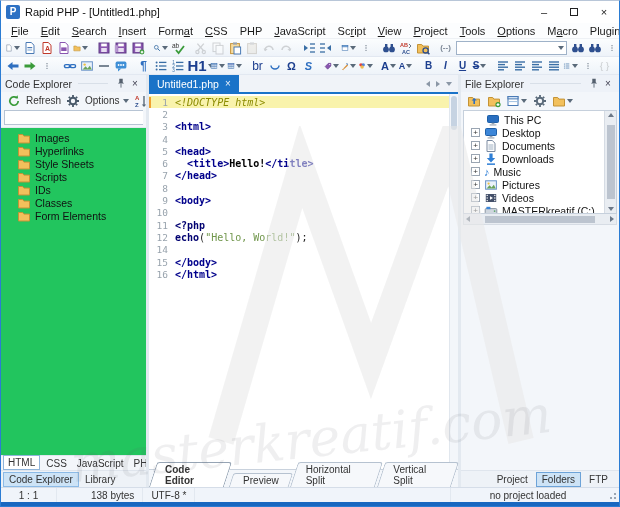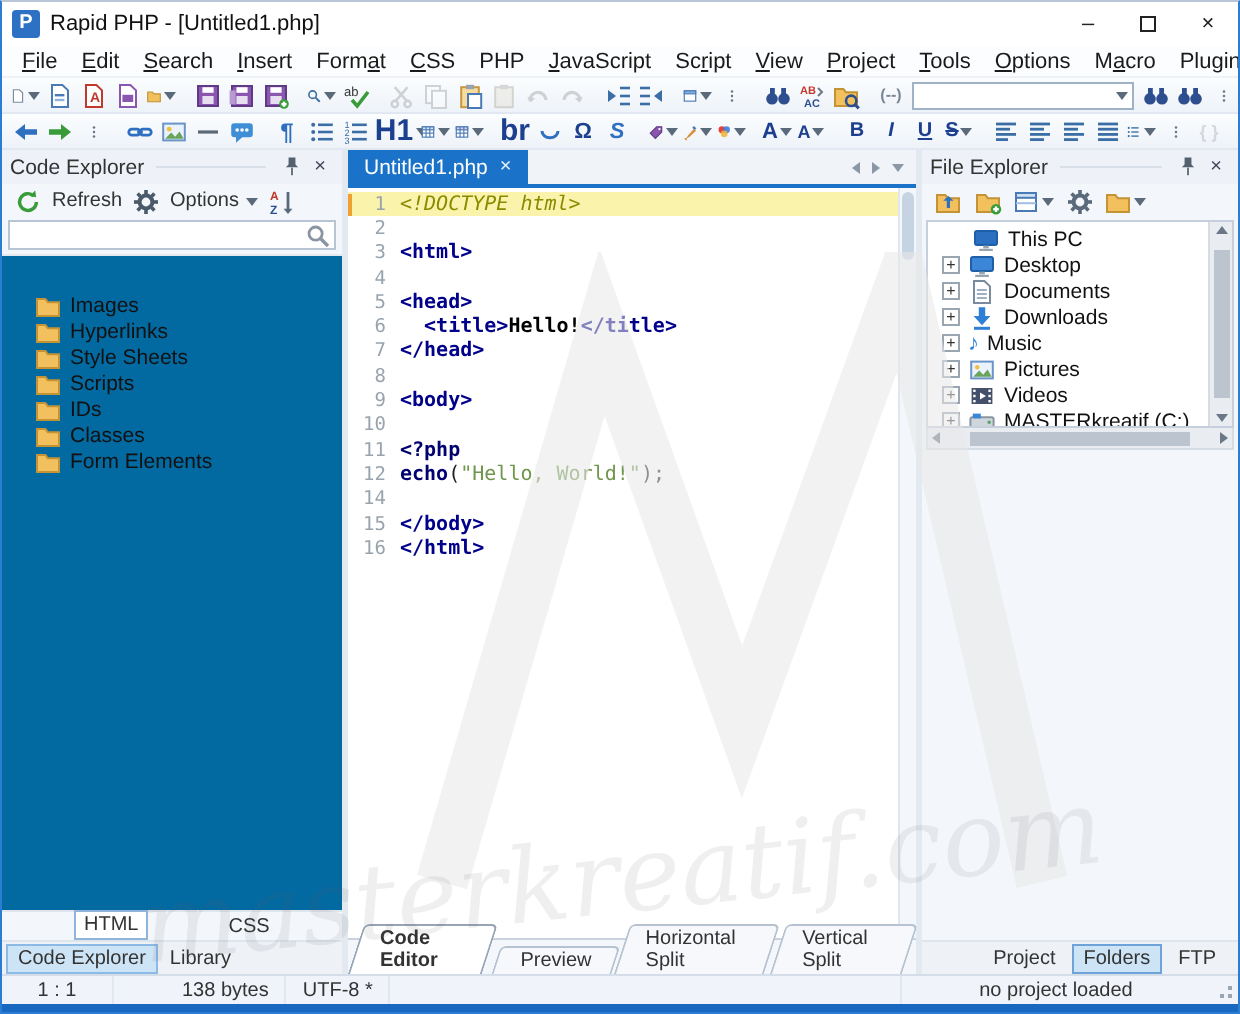--- a/index.html
+++ b/index.html
@@ -33,40 +33,40 @@
   .caret{ width:0; height:0; border-left:3px solid transparent; border-right:3px solid transparent;
     border-top:4px solid #5a6possible; border-top:4px solid #5a6a7a; margin-left:1px; }
   .tcombo{ display:flex; align-items:center; border:1px solid #9fb2c8; background:#fff;
     height:14px; margin:0 2px; padding-right:2px; }
   .tcombo input{ width:100px; height:12px; border:none; outline:none; font-size:10px; padding:0 3px; }
   .glyphtxt{ font-weight:bold; font-size:9px; color:#1d3f8f; }
   
   .main{ flex:1 1 auto; display:flex; min-height:0; position:relative; background:#f3f6fa; }
   .vsplitter{ width:3px; background:#e3e9f0; flex:0 0 auto; }
   .panel{ background:#f3f6fa; display:flex; flex-direction:column; min-height:0; }
-  .panel.left{ width:170px; flex:0 0 auto; }
+  .panel.left{ width:145px; flex:0 0 auto; }
   .panel.right{ width:158px; flex:0 0 auto; }
   .phead{ height:17px; display:flex; align-items:center; padding:0 4px; font-size:10.5px;
     color:#333; background:#eef2f8; }
   .phead .ptitle{ flex:0 0 auto; }
   .phead .grip{ flex:1 1 auto; height:3px; margin:0 6px;
     background:linear-gradient(#d8dfe8,#d8dfe8) center/100% 1px no-repeat; }
   .phicon{ width:14px; display:flex; justify-content:center; color:#445; font-size:10px; }
   
   .cetools{ height:17px; display:flex; align-items:center; gap:3px; padding:0 4px;
     font-size:10px; color:#333; background:#f3f6fa; }
   .cetools .lbl{ margin-left:1px; }
   .cesearch{ margin:1px 3px 2px 3px; height:15px; border:1px solid #b7c4d4; background:#fff;
     display:flex; align-items:center; }
   .cesearch input{ flex:1; border:none; outline:none; height:13px; font-size:10px; padding:0 3px; }
-  .cetree{ flex:1 1 auto; background:#0369a1; border-top:1px solid #e4e9f0; overflow:hidden; padding-top:18px; }
+  .cetree{ flex:1 1 auto; background:#22c55e; border-top:1px solid #e4e9f0; overflow:hidden; padding-top:3px; }
   .trow{ height:13px; display:flex; align-items:center; gap:4px; padding-left:16px; font-size:10.5px; color:#111; }
   .langtabs{ height:15px; display:flex; align-items:flex-end; gap:2px; padding:0 2px;
     background:#f3f6fa; border-top:1px solid #dfe5ed; font-size:10px; color:#333; }
-  .ltab{ padding:1px 4px;margin-left:34px; }
+  .ltab{ padding:1px 4px; }
   .ltab.active{ background:#fff; border:1px solid #8fb4da; }
   .ptabs{ height:17px; display:flex; align-items:center; gap:1px; padding:1px 2px;
     background:#eef2f7; border-top:1px solid #dfe5ed; font-size:10px; color:#333; }
   .ptab{ padding:1px 5px; }
   .ptab.active{ background:#cde3f6; border:1px solid #8cbae6; }
   
   .edcol{ flex:1 1 auto; display:flex; flex-direction:column; min-width:0; background:#fff; }
   .tabbar{ height:17px; background:#f0f3f8; display:flex; align-items:center; }
   .edtab{ height:17px; background:#1a73c8; color:#fff; display:flex; align-items:center;
     gap:6px; padding:0 8px; font-size:10.5px; }
@@ -473,21 +473,21 @@
           <rect x="2" y="2.5" width="10" height="9" fill="#fff" stroke="#4a7ab5"></rect>
           <rect x="2" y="2.5" width="10" height="2.6" fill="#d9c8ef" stroke="#4a7ab5"></rect>
           <line x1="5.3" y1="2.5" x2="5.3" y2="11.5" stroke="#4a7ab5"></line>
           <line x1="8.6" y1="2.5" x2="8.6" y2="11.5" stroke="#4a7ab5"></line>
           <line x1="2" y1="8" x2="12" y2="8" stroke="#4a7ab5"></line>
         </svg>
         <span class="caret"></span>
       </div>
       <div class="tsep"></div>
       <div class="tbtn">
-        <span class="glyphtxt" style="color:#1d3f8f;font-size:15px;font-weight:bold;font-style:normal">br</span>
+        <span class="glyphtxt" style="color:#1d3f8f;font-size:12px;font-weight:normal;font-style:normal">br</span>
       </div>
       <div class="tbtn">
         <svg width="14" height="14" viewBox="0 0 14 14">
           <path d="M3 6.5a4 3.4 0 0 0 8 0" fill="none" stroke="#2e6fc0" stroke-width="1.5"></path>
         </svg>
       </div>
       <div class="tbtn">
         <span class="glyphtxt" style="color:#1d3f8f;font-size:11px;font-weight:bold;font-style:normal">Ω</span>
       </div>
       <div class="tbtn">

